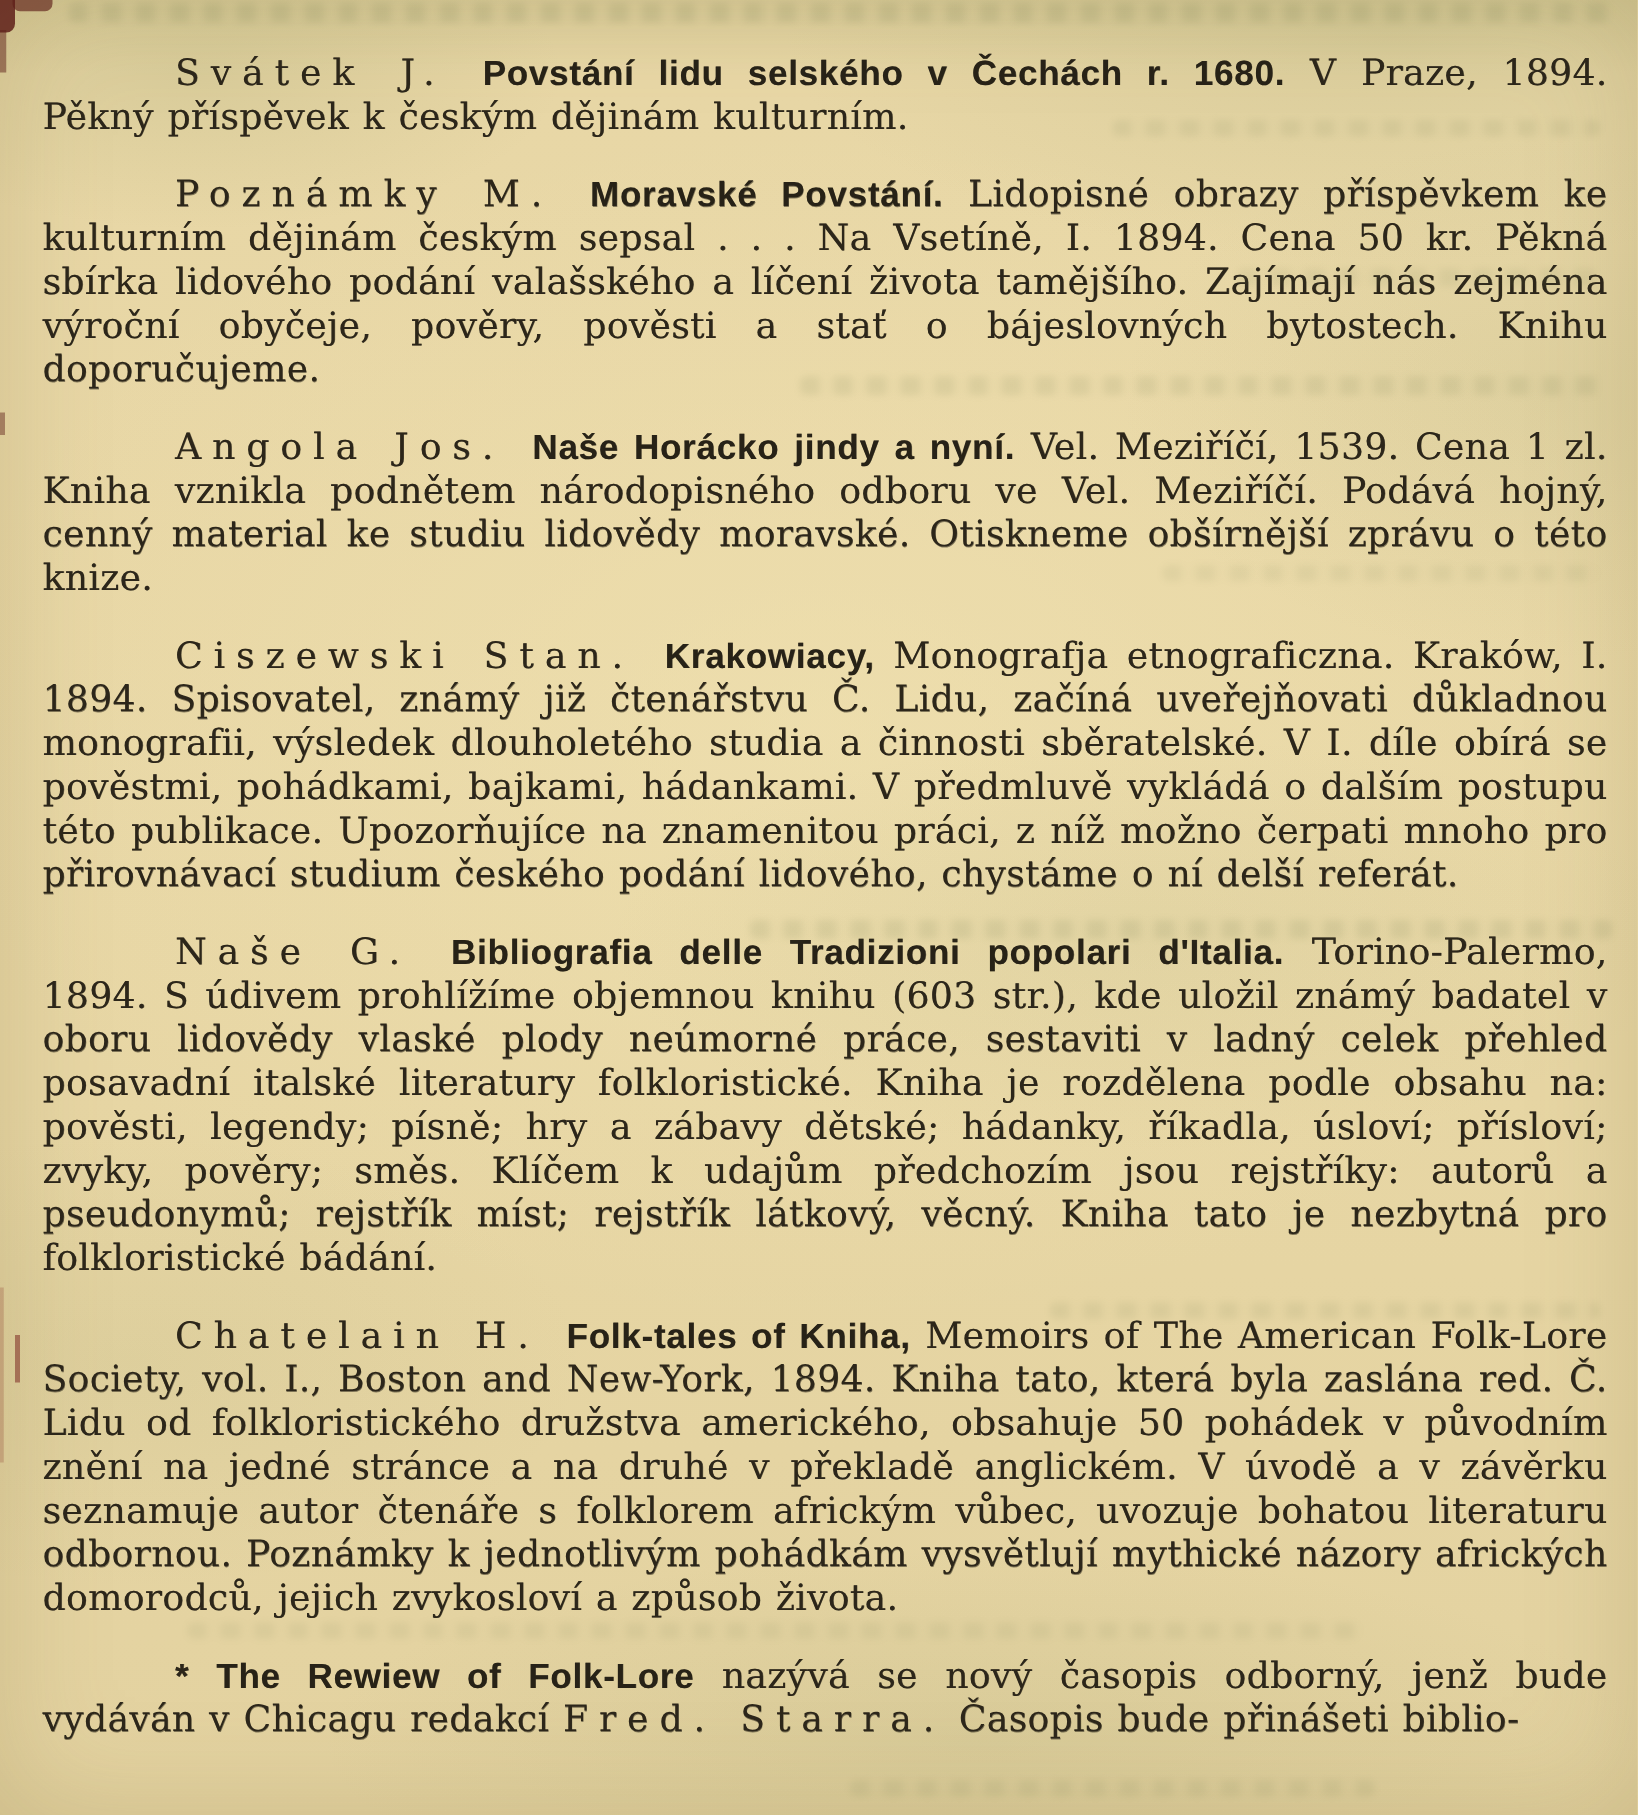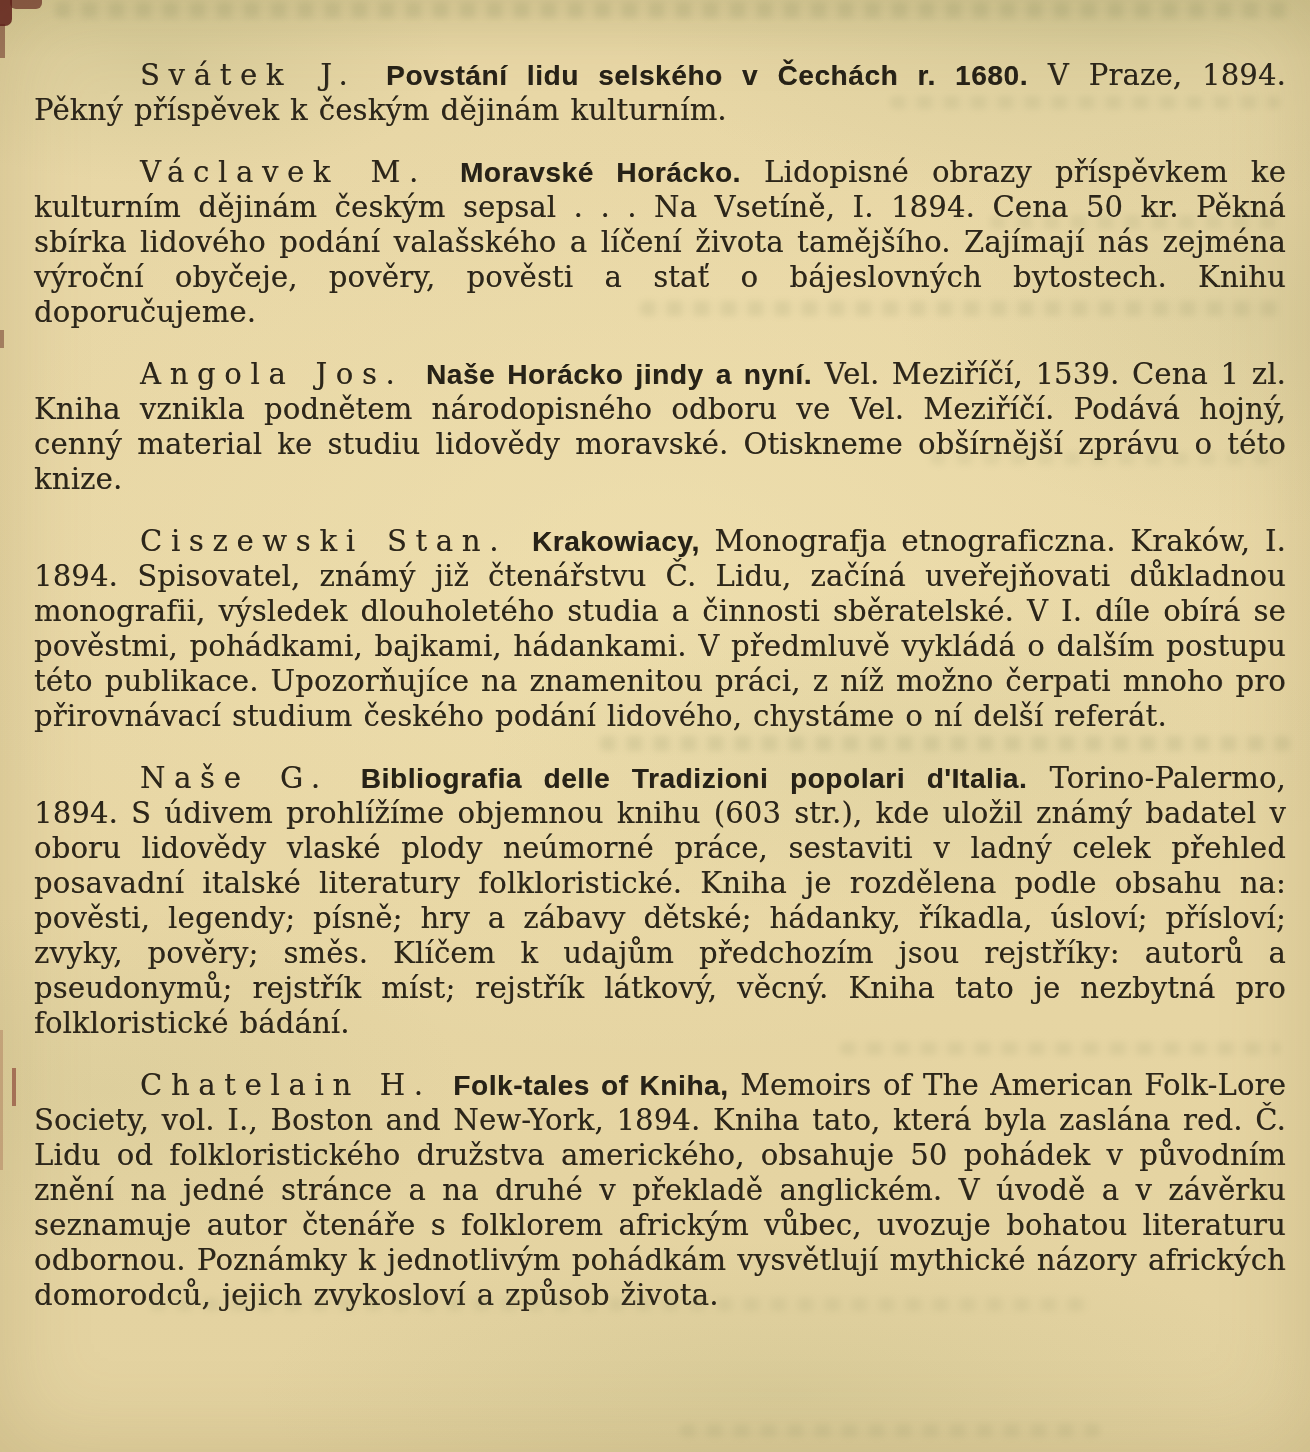--- a/index.html
+++ b/index.html
@@ -15,21 +15,21 @@
       radial-gradient(ellipse 520px 260px at 8% 75%,  rgba(150,156,104,0.10), rgba(150,156,104,0) 70%),
       radial-gradient(ellipse 760px 220px at 60% 96%, rgba(148,154,102,0.14), rgba(148,154,102,0) 70%),
       radial-gradient(ellipse 900px 600px at 50% 40%, rgba(244,230,182,0.45), rgba(244,230,182,0) 80%),
       linear-gradient(180deg, #ddcf9c 0%, #e8d7a6 4%, #e7d6a4 60%, #e3d2a0 100%);
     font-family: "DejaVu Serif", serif;
   }
   .page {
     position: relative;
     width: 1310px; height: 1452px;
     box-sizing: border-box;
-    padding: 58px 24px 0 34px;
+    padding: 41px 24px 0 34px;
     box-shadow: inset 0 0 90px rgba(125, 104, 52, 0.22);
   }
   .entry {
     margin: 0 0 27px 0;
     text-align: justify;
     text-indent: 106px;
     font-size: 29px;
     line-height: 35px;
     color: #2c261a;
     letter-spacing: 0.2px;
@@ -98,22 +98,22 @@
   <div class="stain" style="left:12px; top:1068px; width:4px;  height:38px; opacity:0.55; background:#7c2a22;"></div>
   <div class="stain" style="left:0;    top:1030px; width:3px;  height:140px; opacity:0.25; background:#8a3a2a;"></div>
 
   <p class="entry">
     <span class="author">Svátek J.</span>
     <span class="title">Povstání lidu selského v Čechách r. 1680.</span>
     <span class="bodytext">V Praze, 1894. Pěkný příspěvek k českým dějinám kulturním.</span>
   </p>
 
   <p class="entry">
-    <span class="author">Václavek M.</span>
-    <span class="title">Moravské Horácko.</span>
+    <span class="author">Poznámky M.</span>
+    <span class="title">Moravské Povstání.</span>
     <span class="bodytext">Lidopisné obrazy příspěvkem ke kulturním dějinám českým sepsal . . . Na Vsetíně, I. 1894. Cena 50 kr. Pěkná sbírka lidového podání valašského a líčení života tamějšího. Zajímají nás zejména výroční obyčeje, pověry, pověsti a stať o bájeslovných bytostech. Knihu doporučujeme.</span>
   </p>
 
   <p class="entry">
     <span class="author">Angola Jos.</span>
     <span class="title">Naše Horácko jindy a nyní.</span>
     <span class="bodytext">Vel. Meziříčí, 1539. Cena 1 zl. Kniha vznikla podnětem národopisného odboru ve Vel. Meziříčí. Podává hojný, cenný material ke studiu lidovědy moravské. Otiskneme obšírnější zprávu o této knize.</span>
   </p>
 
   <p class="entry">
@@ -127,14 +127,21 @@
     <span class="title">Bibliografia delle Tradizioni popolari d'Italia.</span>
     <span class="bodytext">Torino-Palermo, 1894. S údivem prohlížíme objemnou knihu (603 str.), kde uložil známý badatel v oboru lidovědy vlaské plody neúmorné práce, sestaviti v ladný celek přehled posavadní italské literatury folkloristické. Kniha je rozdělena podle obsahu na: pověsti, legendy; písně; hry a zábavy dětské; hádanky, říkadla, úsloví; přísloví; zvyky, pověry; směs. Klíčem k udajům předchozím jsou rejstříky: autorů a pseudonymů; rejstřík míst; rejstřík látkový, věcný. Kniha tato je nezbytná pro folkloristické bádání.</span>
   </p>
 
   <p class="entry">
     <span class="author">Chatelain H.</span>
     <span class="title">Folk-tales of Kniha,</span>
     <span class="bodytext">Memoirs of The American Folk-Lore Society, vol. I., Boston and New-York, 1894. Kniha tato, která byla zaslána red. Č. Lidu od folkloristického družstva amerického, obsahuje 50 pohádek v původním znění na jedné stránce a na druhé v překladě anglickém. V úvodě a v závěrku seznamuje autor čtenáře s folklorem africkým vůbec, uvozuje bohatou literaturu odbornou. Poznámky k jednotlivým pohádkám vysvětlují mythické názory afrických domorodců, jejich zvykosloví a způsob života.</span>
   </p>
 
+  <p class="entry">
+    <span class="marker">*</span>
+    <span class="title">The Rewiew of Folk-Lore</span>
+    <span class="bodytext">nazývá se nový časopis odborný, jenž bude vydáván v Chicagu redakcí</span>
+    <span class="spaced">Fred. Starra.</span>
+    <span class="bodytext">Časopis bude přinášeti biblio-</span>
+  </p>
 
 </div>
 
 </body></html>

